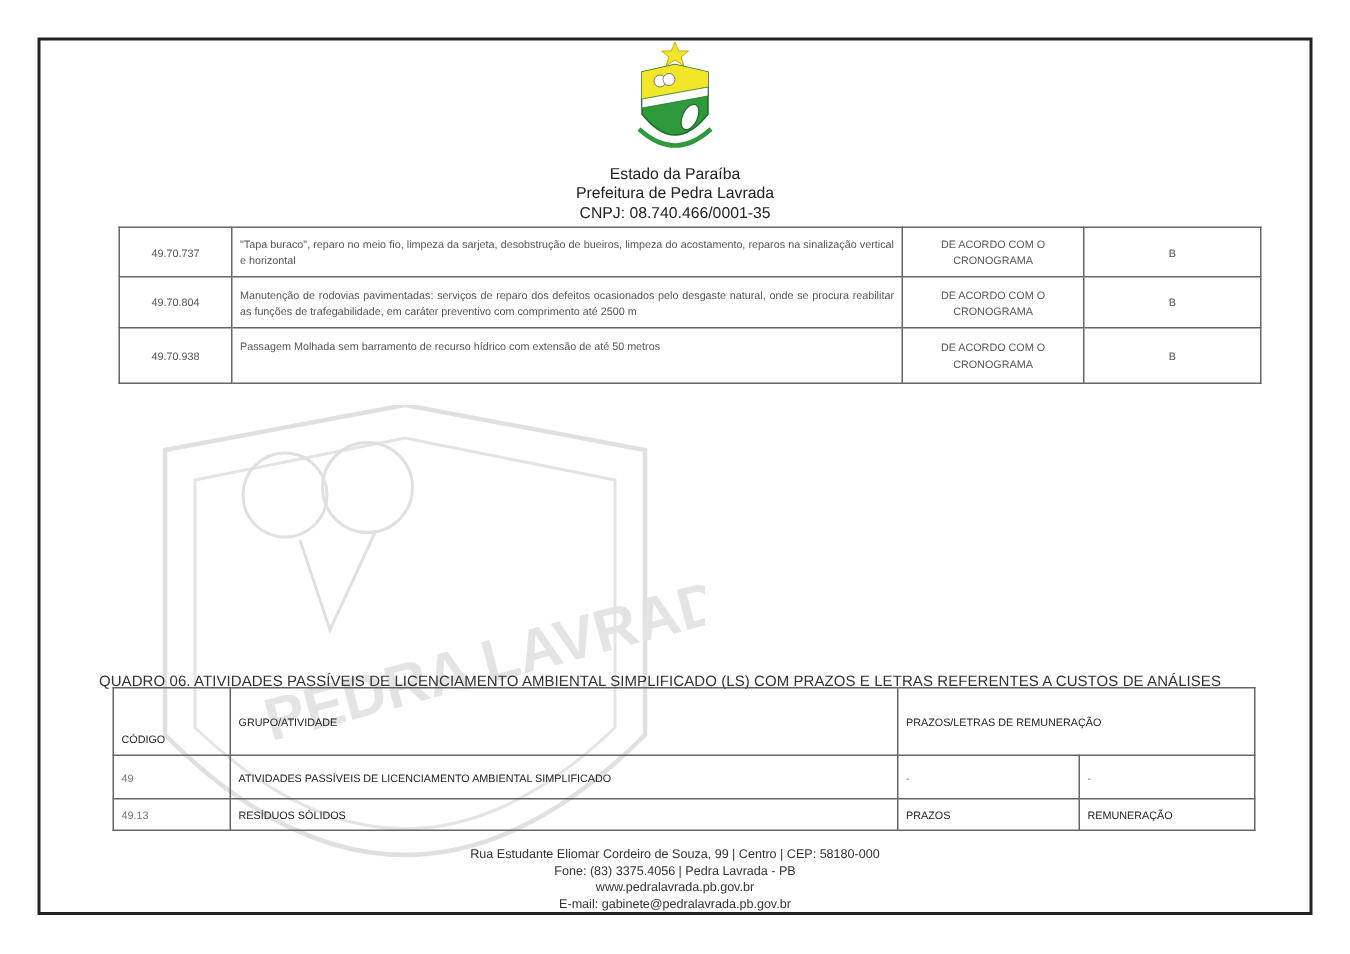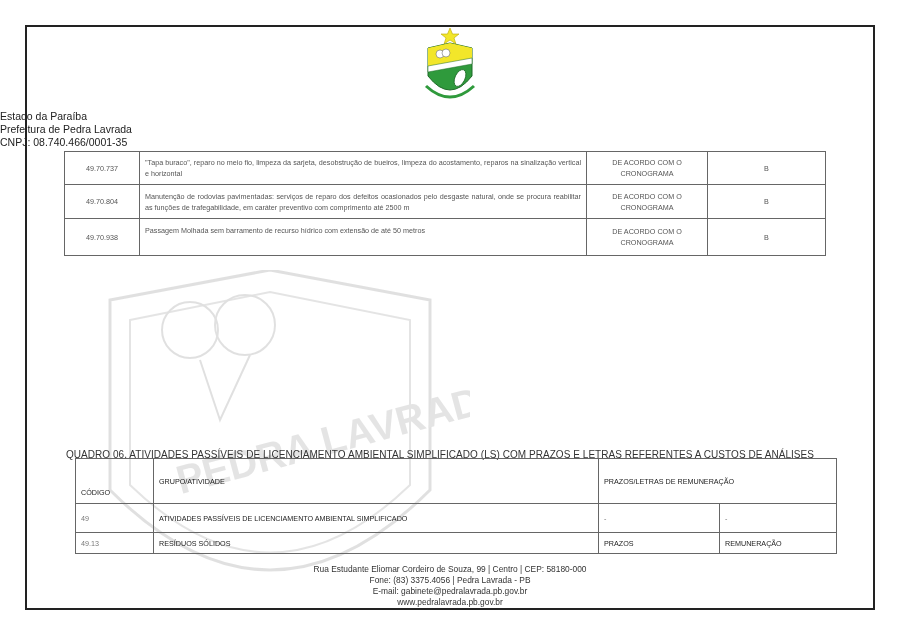--- a/index.html
+++ b/index.html
@@ -1,24 +1,24 @@
 <!DOCTYPE html>
 <html><head>
 <meta charset="utf-8">
 <style>
   html, body { margin:0; padding:0; background:#ffffff; }
   body { width:900px; height:636px; position:relative; overflow:hidden; font-family:"Liberation Sans", sans-serif; color:#333; }
   .frame { position:absolute; left:25px; top:25px; width:850px; height:585px; border:2px solid #222; box-sizing:border-box; border-right-width:2px; }
   .watermark { position:absolute; left:70px; top:270px; width:400px; height:380px; opacity:0.22; pointer-events:none; }
-  .header { position:absolute; left:0; top:26px; width:900px; text-align:left; }
+  .header { position:absolute; left:0; top:26px; width:900px; text-align:center; }
   .crest { display:block; margin:0 auto; width:60px; height:84px; }
   .htext { font-size:10.5px; line-height:13px; color:#222; }
   table { border-collapse:collapse; position:absolute; font-size:7.2px; color:#555; }
   td { border:1px solid #666; padding:2px 5px; vertical-align:middle; }
-  #t1 { left:64px; top:151px; width:762px; }
+  #t1 { left:79px; top:151px; width:762px; }
   #t1 td.code { width:64px; text-align:center; }
   #t1 td.desc { width:436px; text-align:justify; line-height:11px; }
   #t1 td.praz { width:110px; text-align:center; line-height:11px; }
   #t1 td.rem { text-align:center; }
   .caption { position:absolute; left:0; top:429px; width:880px; text-align:center; font-size:10px; color:#333; letter-spacing:0.05px;margin-top:20px; }
   #t2 { left:75px; top:458px; width:762px; font-size:7.2px; color:#222; }
   #t2 td { text-align:left; }
   #t2 td.c1 { width:67px; }
   #t2 td.c2 { width:434px; }
   #t2 td.c3 { width:110px; }
@@ -98,15 +98,15 @@
     <td class="c2">RESÍDUOS SÓLIDOS</td>
     <td class="c3">PRAZOS</td>
     <td>REMUNERAÇÃO</td>
   </tr>
 </tbody>
   </table>
 
 <div class="footer">
   <div>Rua Estudante Eliomar Cordeiro de Souza, 99 | Centro | CEP: 58180-000</div>
   <div>Fone: (83) 3375.4056 | Pedra Lavrada - PB</div>
+  <div>www.pedralavrada.pb.gov.br</div>
   <div>E-mail: gabinete@pedralavrada.pb.gov.br</div>
-  <div>www.pedralavrada.pb.gov.br</div>
 </div>
 
 </body></html>

